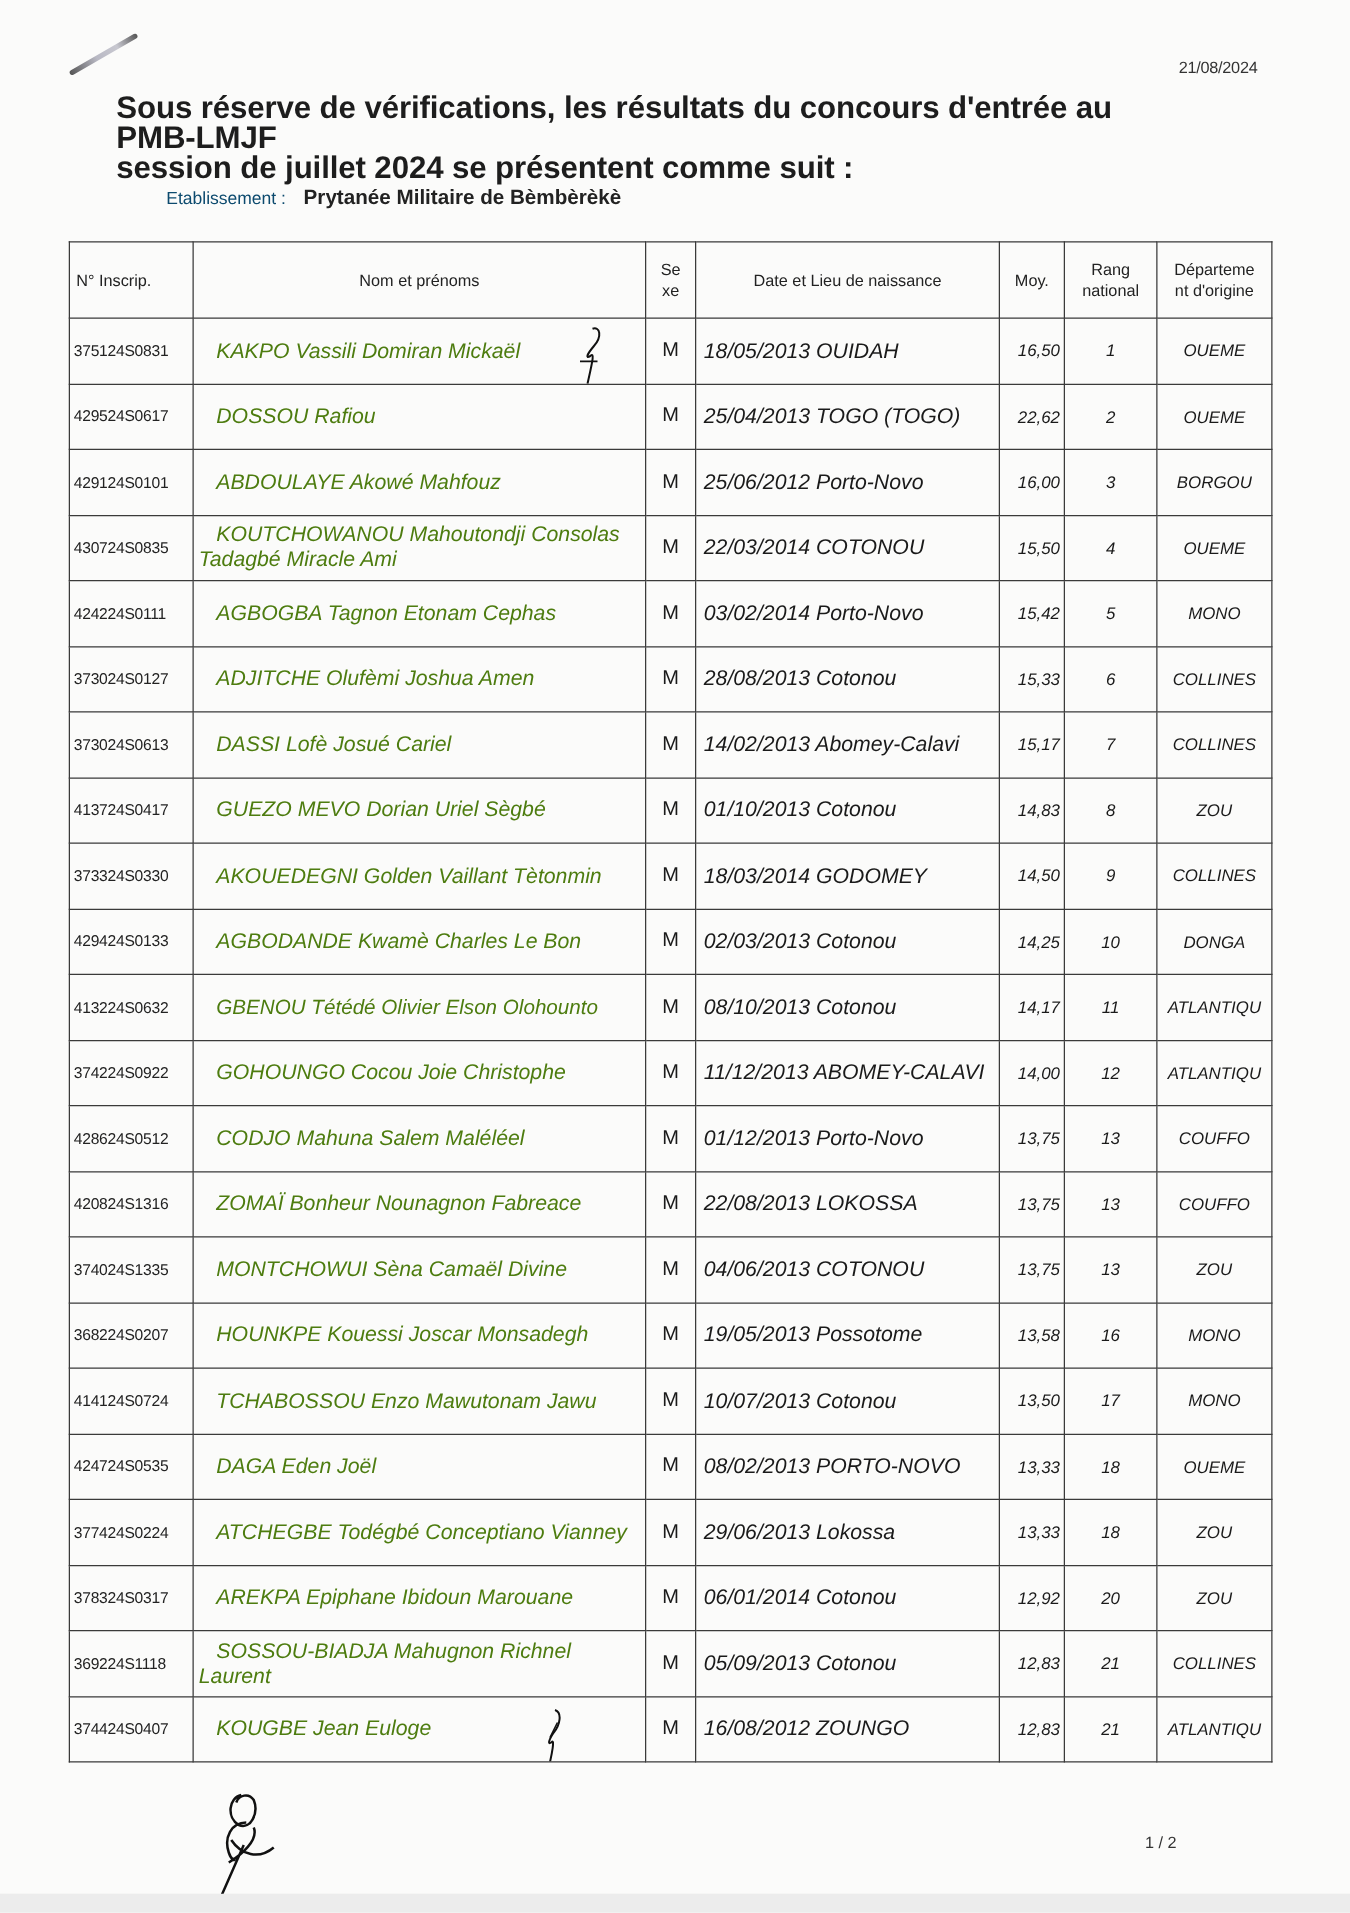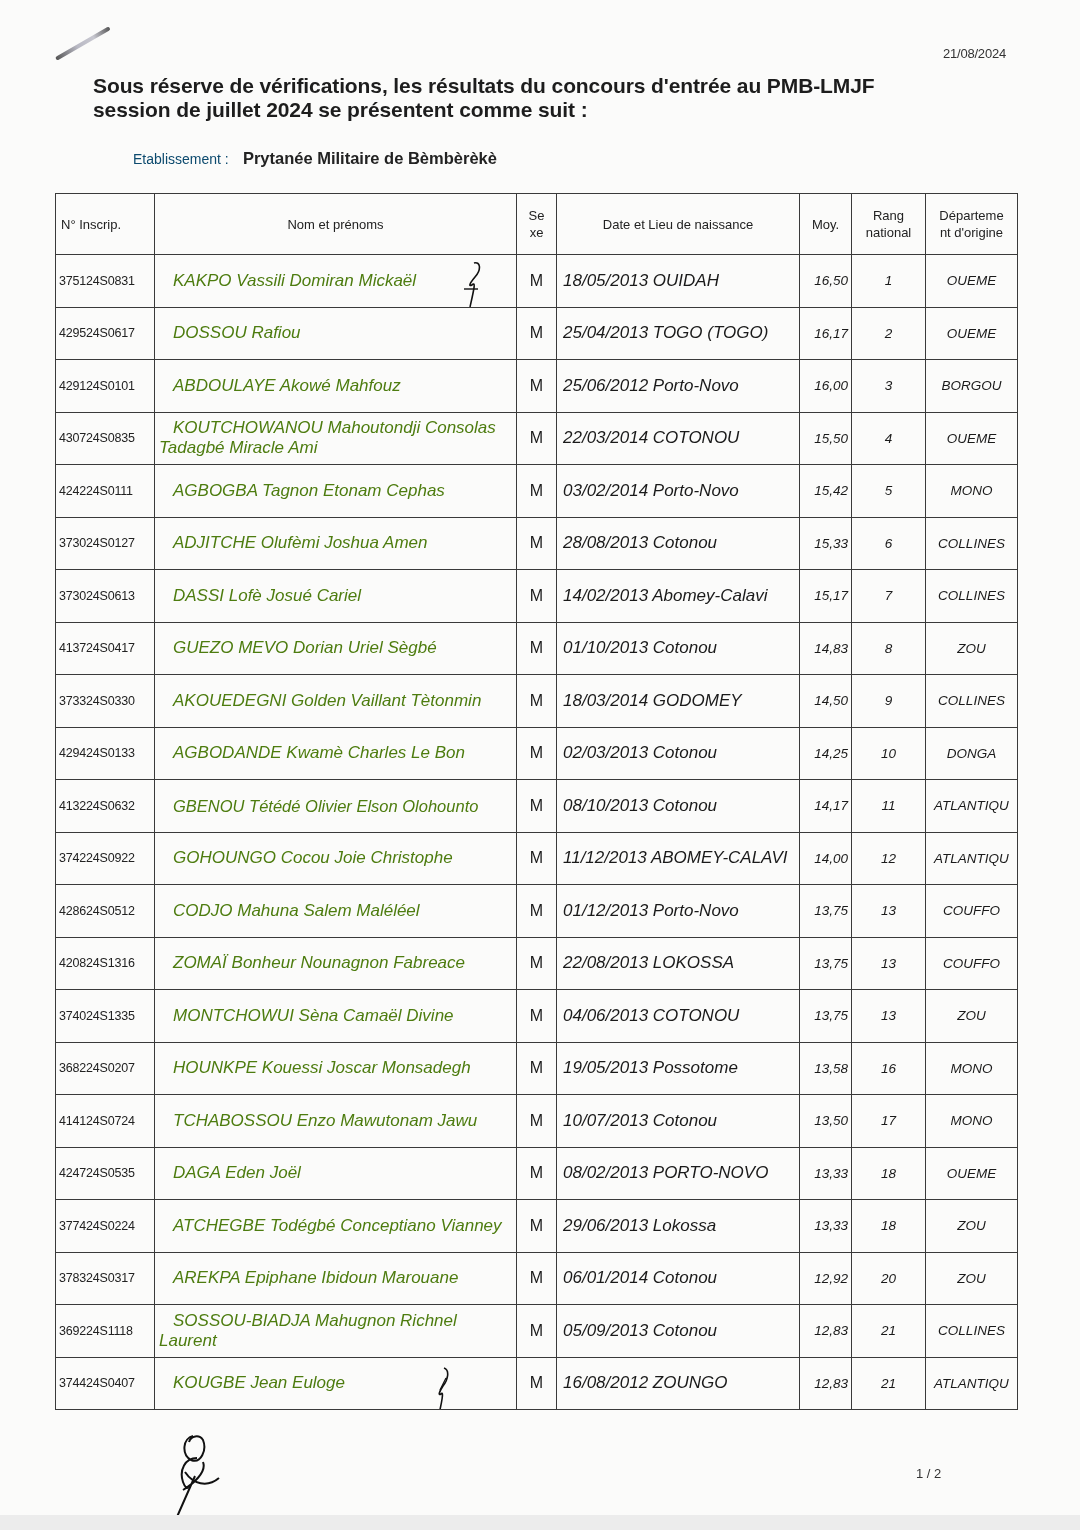--- a/index.html
+++ b/index.html
@@ -44,21 +44,21 @@
       top: 46px;
       font-size: 13px;
       color: #333;
       letter-spacing: -0.2px;
     }
     .title {
       position: absolute;
       left: 93px;
       top: 74px;
       width: 860px;
-      font-size: 21px;
+      font-size: 25px;
       font-weight: bold;
       line-height: 24px;
       color: #1d1d1d;
       letter-spacing: -0.1px;
     }
     .etab {
       position: absolute;
       left: 133px;
       top: 149px;
       font-size: 15px;
@@ -235,21 +235,21 @@
         <td class="birth">18/05/2013 OUIDAH</td>
         <td class="avg">16,50</td>
         <td class="rank">1</td>
         <td class="dept">OUEME</td>
       </tr>
       <tr>
         <td class="id">429524S0617</td>
         <td class="name">DOSSOU Rafiou</td>
         <td class="sex">M</td>
         <td class="birth">25/04/2013 TOGO (TOGO)</td>
-        <td class="avg">16,17</td>
+        <td class="avg">22,62</td>
         <td class="rank">2</td>
         <td class="dept">OUEME</td>
       </tr>
       <tr>
         <td class="id">429124S0101</td>
         <td class="name">ABDOULAYE Akowé Mahfouz</td>
         <td class="sex">M</td>
         <td class="birth">25/06/2012 Porto-Novo</td>
         <td class="avg">16,00</td>
         <td class="rank">3</td>

